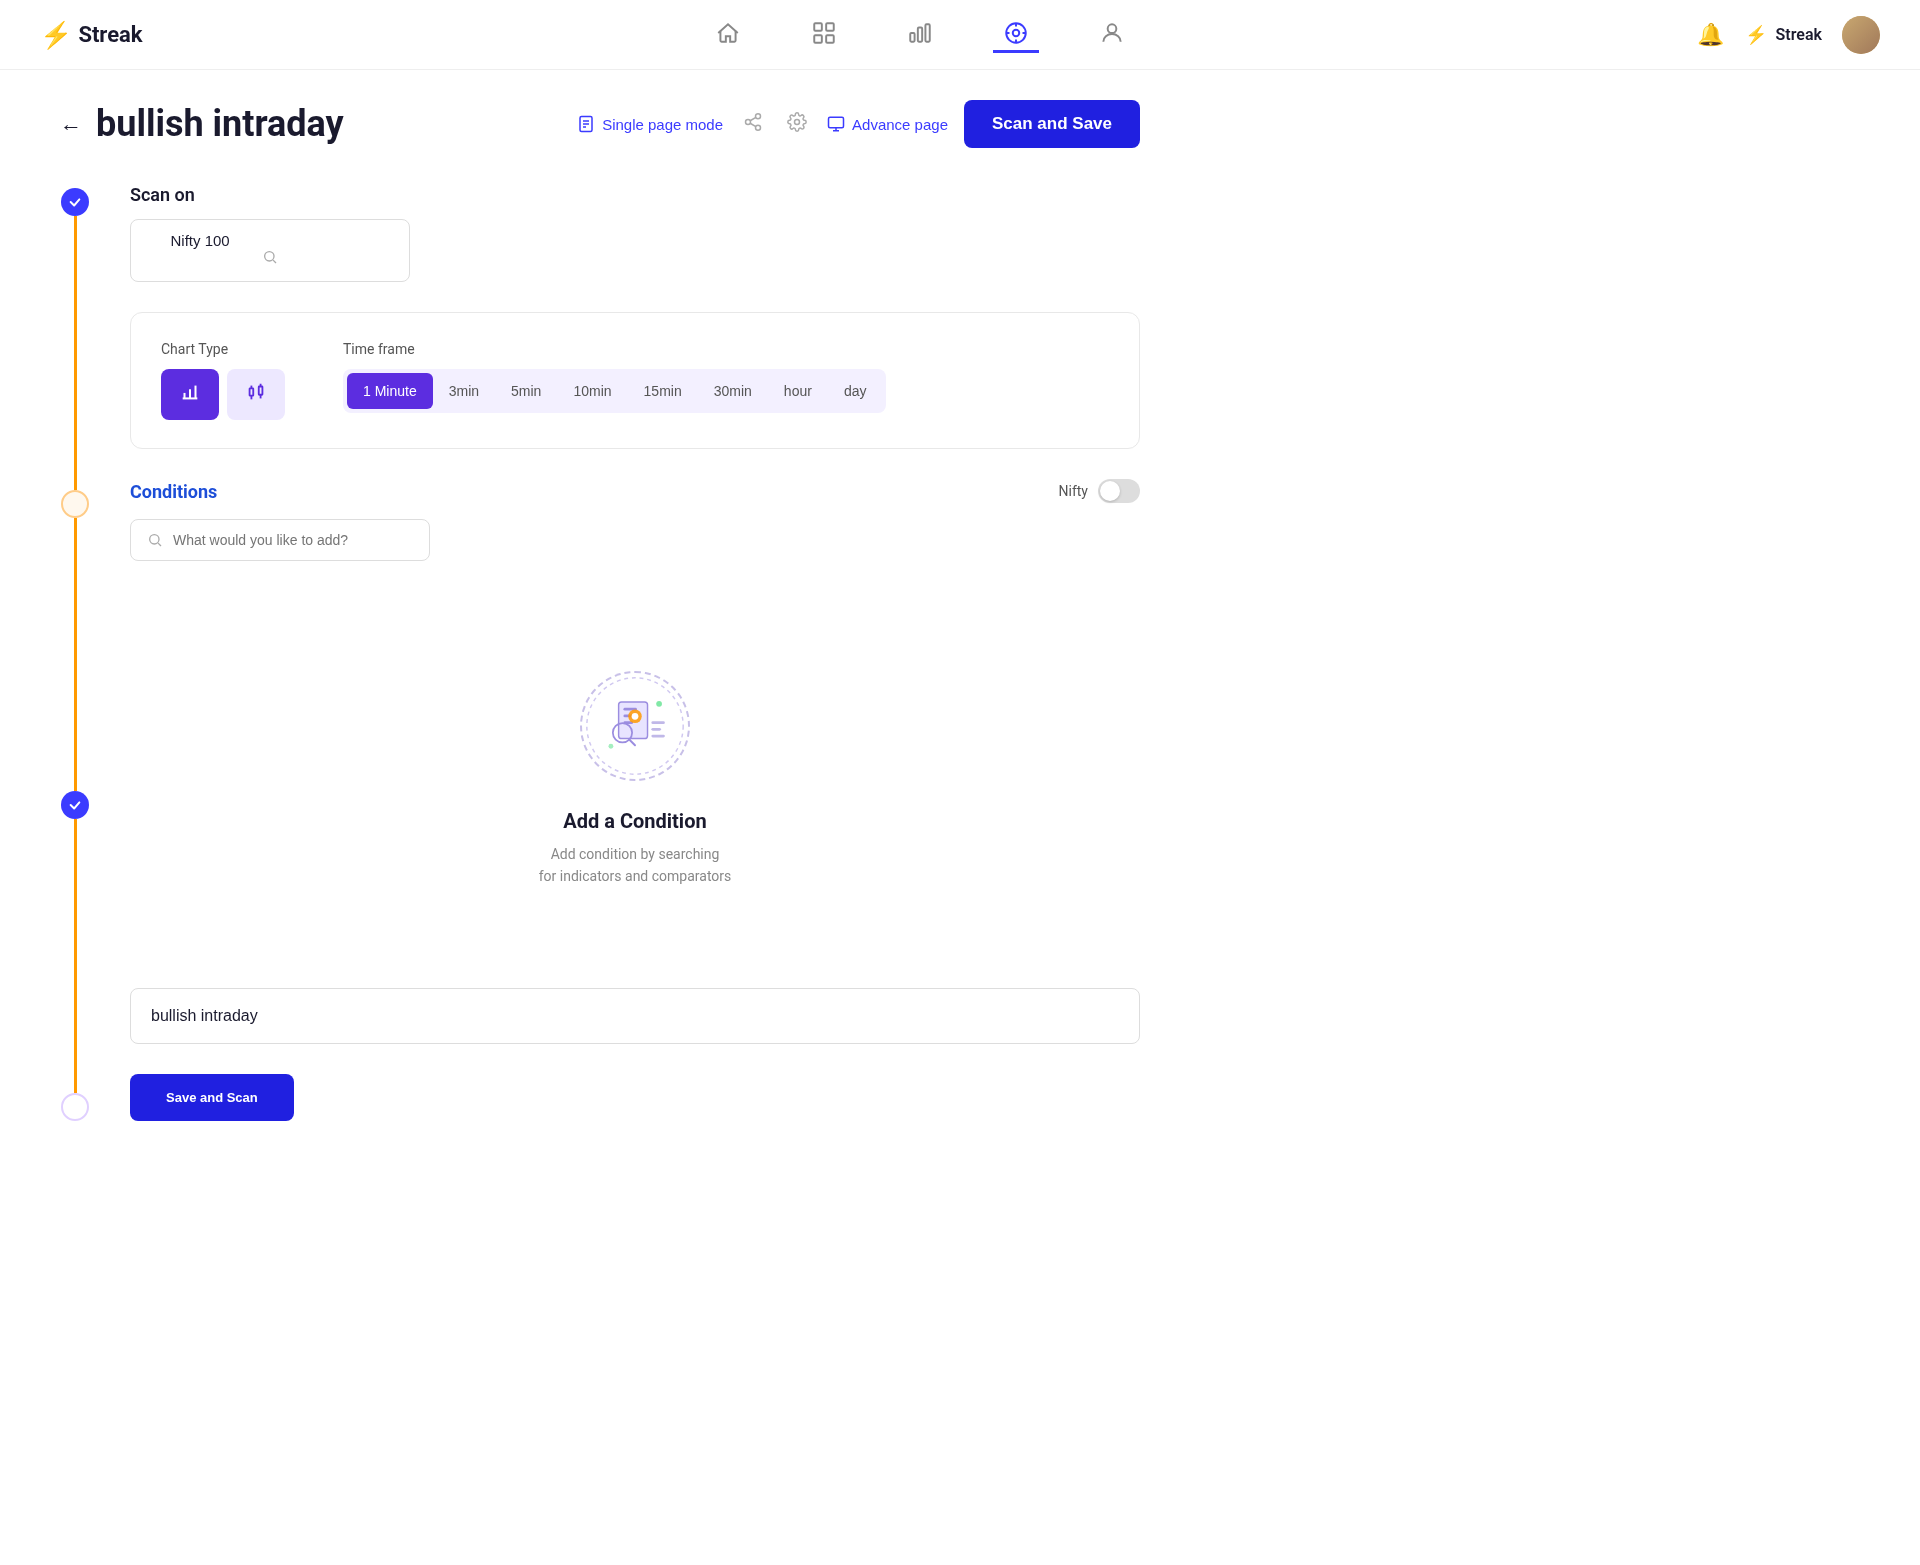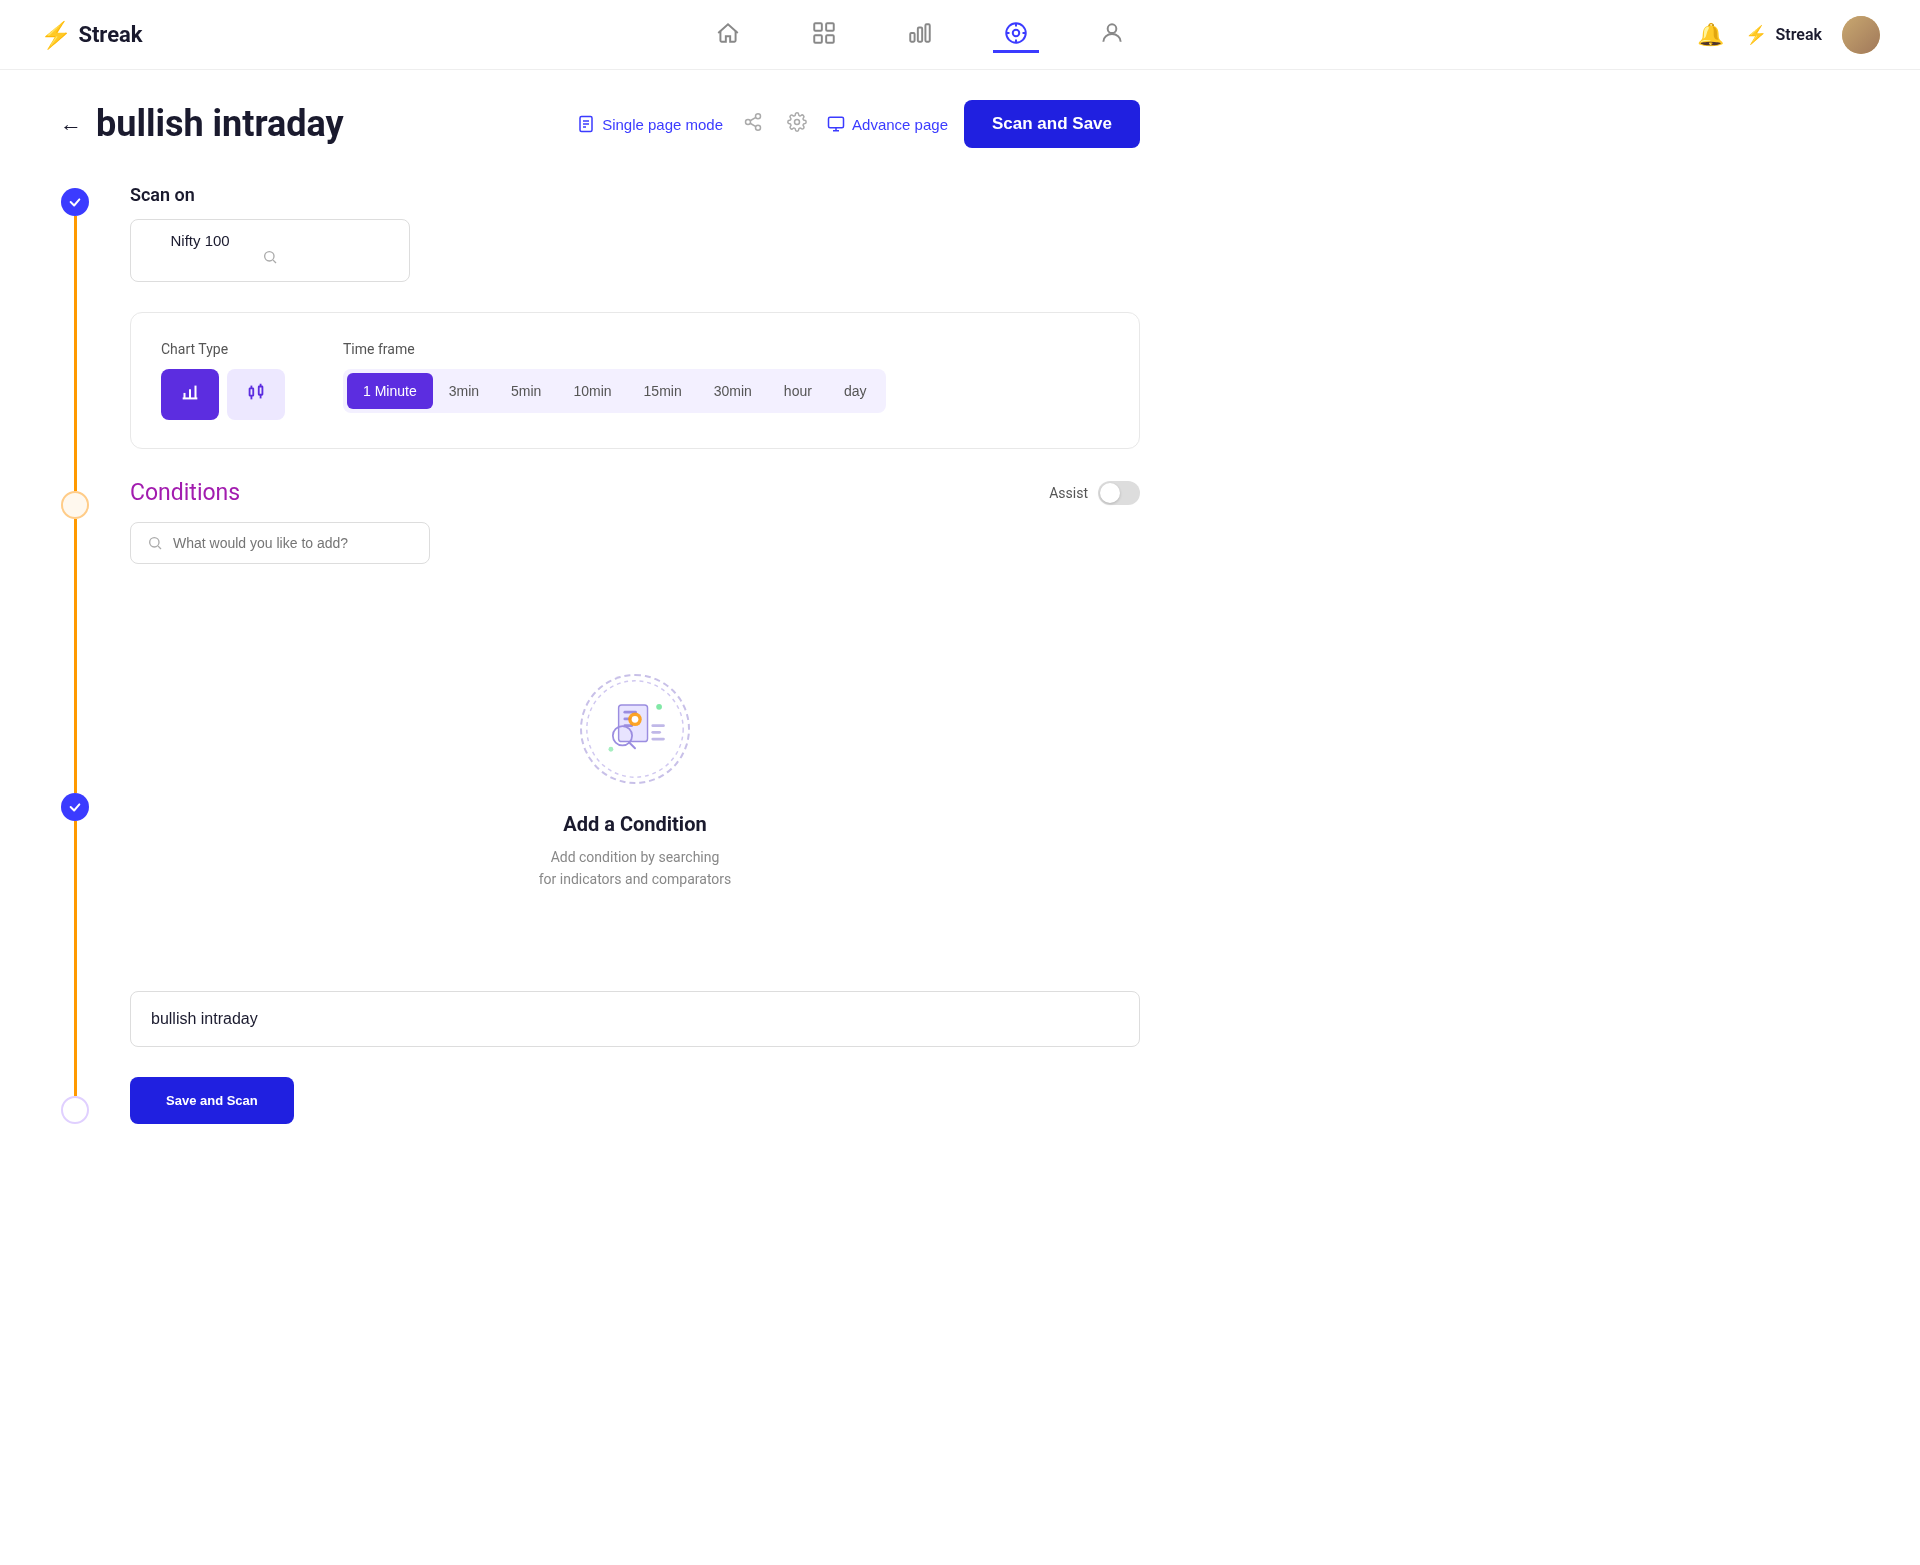--- a/index.html
+++ b/index.html
@@ -101,21 +101,21 @@
     .chart-type-btn.inactive .chart-type-icon { color: #5c2de0; }
 
     .timeframe-group { display: flex; gap: 0; background: #f3f0ff; border-radius: 8px; padding: 4px; }
     .tf-btn {
       background: none; border: none; padding: 10px 16px; font-size: 14px; cursor: pointer; color: #555; border-radius: 6px; font-weight: 500;
     }
     .tf-btn.active { background: #5c2de0; color: #fff; }
 
     
     .conditions-header { display: flex; align-items: center; justify-content: space-between; margin-bottom: 16px; }
-    .conditions-label { font-size: 23px; font-weight: 400; color: #a21caf; }
+    .conditions-label { font-size: 18px; font-weight: 700; color: #1d4ed8; }
     .assist-row { display: flex; align-items: center; gap: 10px; }
     .assist-label { font-size: 14px; color: #555; }
     .toggle {
       width: 42px; height: 24px; background: #ddd; border-radius: 12px; position: relative; cursor: pointer;
     }
     .toggle-knob {
       width: 20px; height: 20px; background: #fff; border-radius: 50%; position: absolute; top: 2px; left: 2px; transition: left 0.2s;
       box-shadow: 0 1px 3px rgba(0,0,0,0.2);
     }
 
@@ -343,21 +343,21 @@
             </div>
           </div>
         </div>
       </div>
 
       
       <div class="section" style="margin-top: 30px;">
         <div class="conditions-header">
           <div class="conditions-label">Conditions</div>
           <div class="assist-row">
-            <span class="assist-label">Assist</span>
+            <span class="assist-label">Nifty</span>
             <div class="toggle">
               <div class="toggle-knob"></div>
             </div>
           </div>
         </div>
 
         <div class="condition-search">
           <svg width="16" height="16" viewBox="0 0 24 24" fill="none" stroke="#aaa" stroke-width="2">
             <circle cx="11" cy="11" r="7"></circle>
               <line x1="21" y1="21" x2="16.65" y2="16.65"></line>

